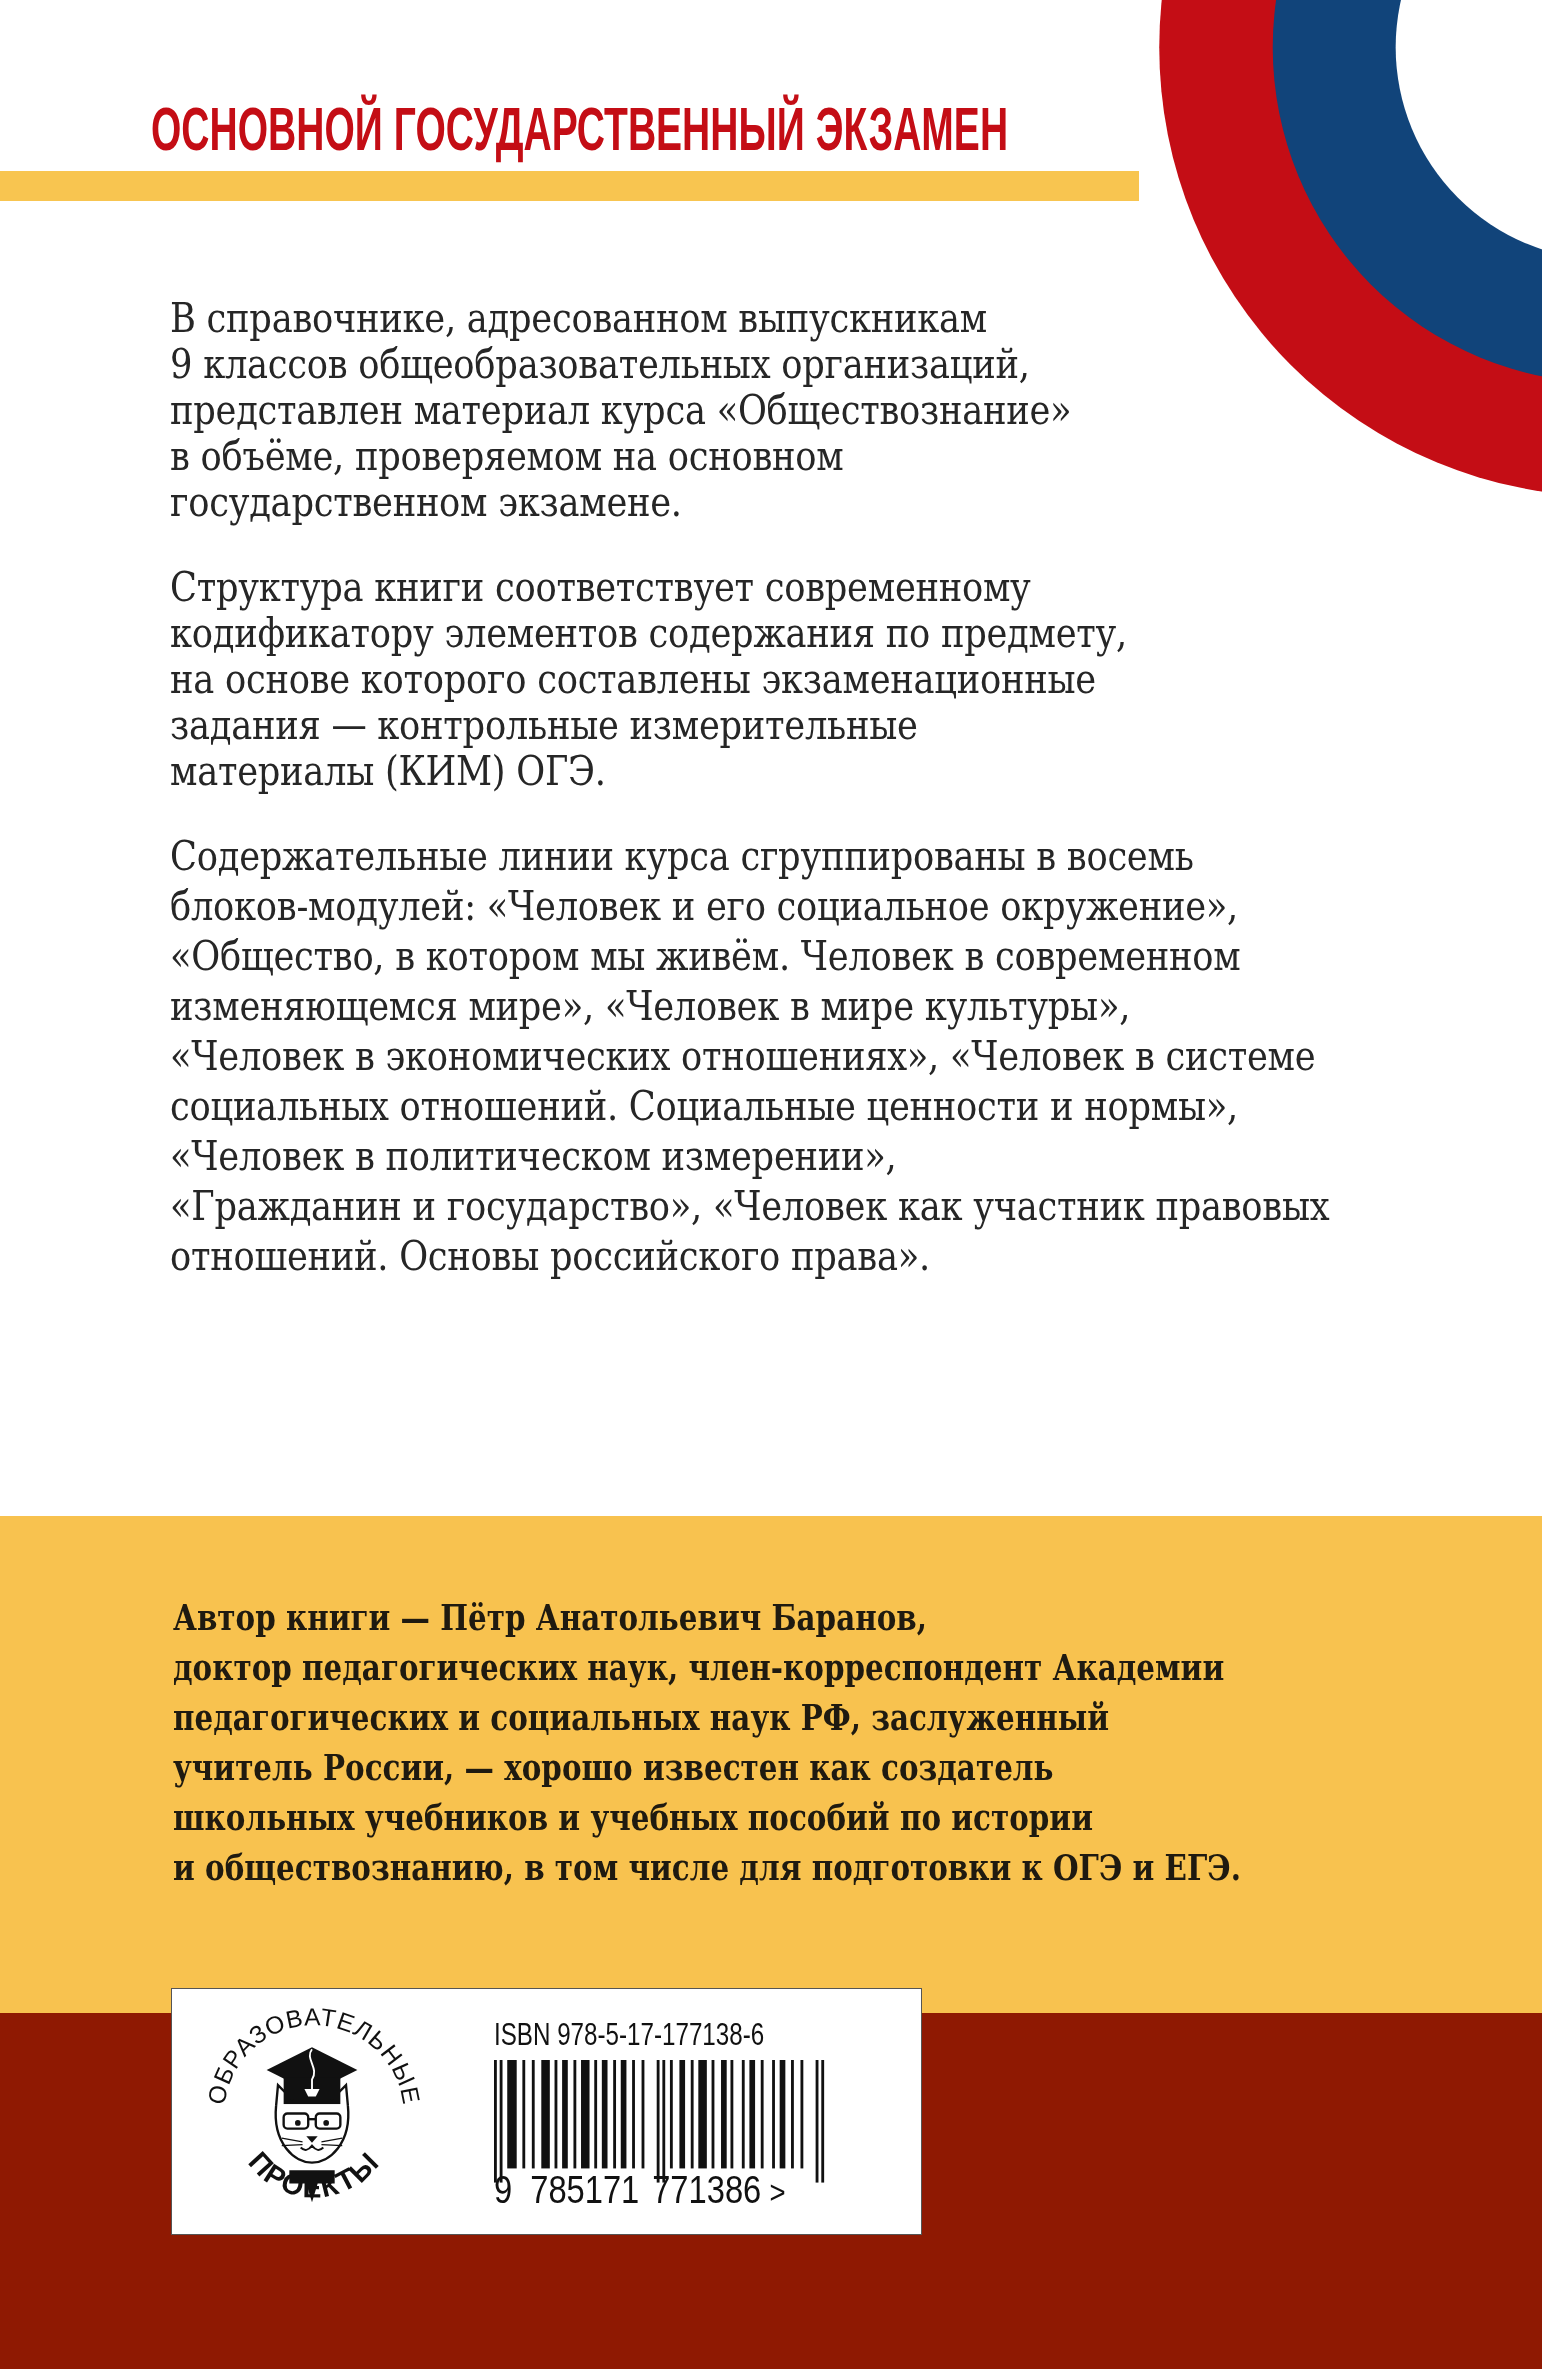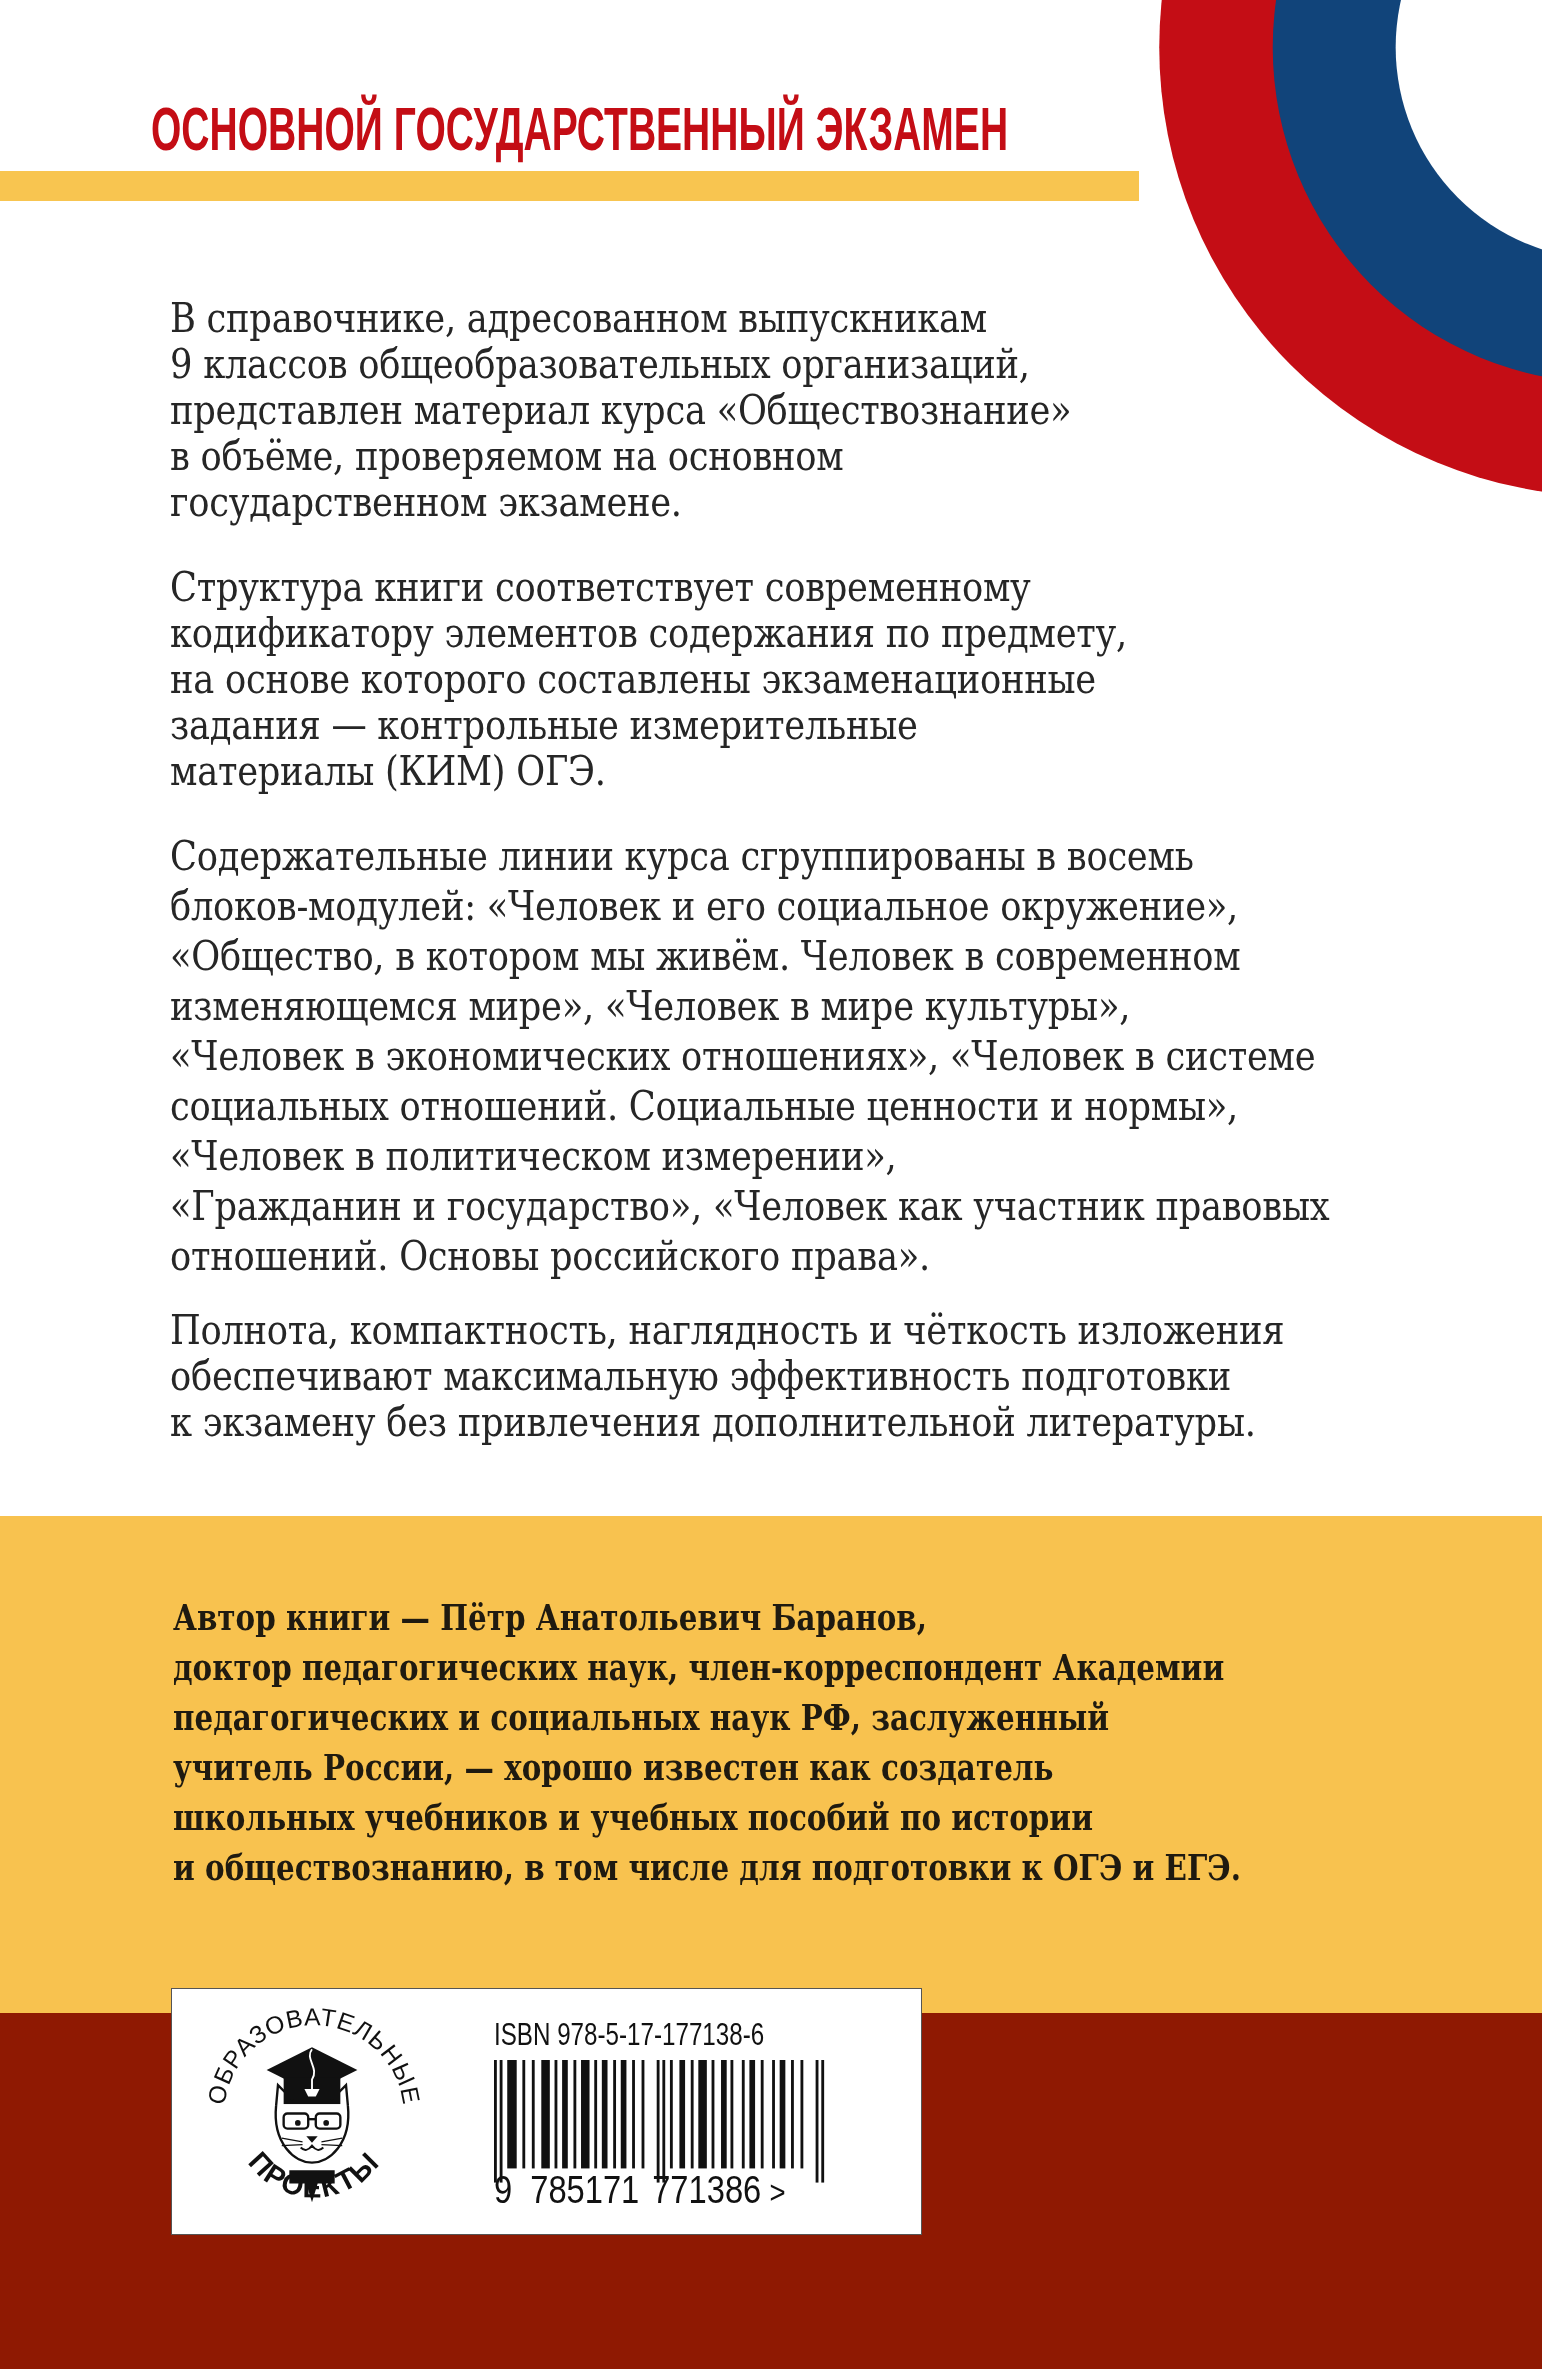--- a/index.html
+++ b/index.html
@@ -25,21 +25,21 @@
   .body-text {
     position: absolute; left: 170px; top: 295px; width: 1325px;
     color: #262626;
   }
   .para { margin: 0; font-size: 41px; white-space: nowrap; letter-spacing: -0.3px; }
   .para .line { display: block; transform: scaleX(0.86); transform-origin: left center; }
   .p1, .p2, .p4 { line-height: 46px; }
   .p3 { line-height: 50px; }
   .p1 { margin-bottom: 39px; }
   .p2 { margin-bottom: 37px; }
-  .p3 { margin-bottom: 26px; }
+  .p3 { margin-bottom: 14px; }
 
   .yellow-panel {
     position: absolute; left: 0; top: 1516px; width: 1543px; height: 497px;
     background: #f8c24f;
   }
   .author {
     position: absolute; left: 173px; top: 1593px;
     color: #1f1a10; font-weight: bold; font-size: 35px; line-height: 50px;
     white-space: nowrap;
   }
@@ -100,25 +100,20 @@
   <p class="para p3">
     <span class="line">Содержательные линии курса сгруппированы в восемь</span>
     <span class="line">блоков-модулей: «Человек и его социальное окружение»,</span>
     <span class="line">«Общество, в котором мы живём. Человек в современном</span>
     <span class="line">изменяющемся мире», «Человек в мире культуры»,</span>
     <span class="line">«Человек в экономических отношениях», «Человек в системе</span>
     <span class="line">социальных отношений. Социальные ценности и нормы»,</span>
     <span class="line">«Человек в политическом измерении»,</span>
     <span class="line">«Гражданин и государство», «Человек как участник правовых</span>
     <span class="line">отношений. Основы российского права».</span>
-  </p>
-  <p class="para p4">
-    <span class="line">Полнота, компактность, наглядность и чёткость изложения</span>
-    <span class="line">обеспечивают максимальную эффективность подготовки</span>
-    <span class="line">к экзамену без привлечения дополнительной литературы.</span>
   </p>
 </div>
 
 <div class="yellow-panel"></div>
 <div class="author">
   <span class="line">Автор книги — Пётр Анатольевич Баранов,</span>
   <span class="line">доктор педагогических наук, член-корреспондент Академии</span>
   <span class="line">педагогических и социальных наук РФ, заслуженный</span>
   <span class="line">учитель России, — хорошо известен как создатель</span>
   <span class="line">школьных учебников и учебных пособий по истории</span>

